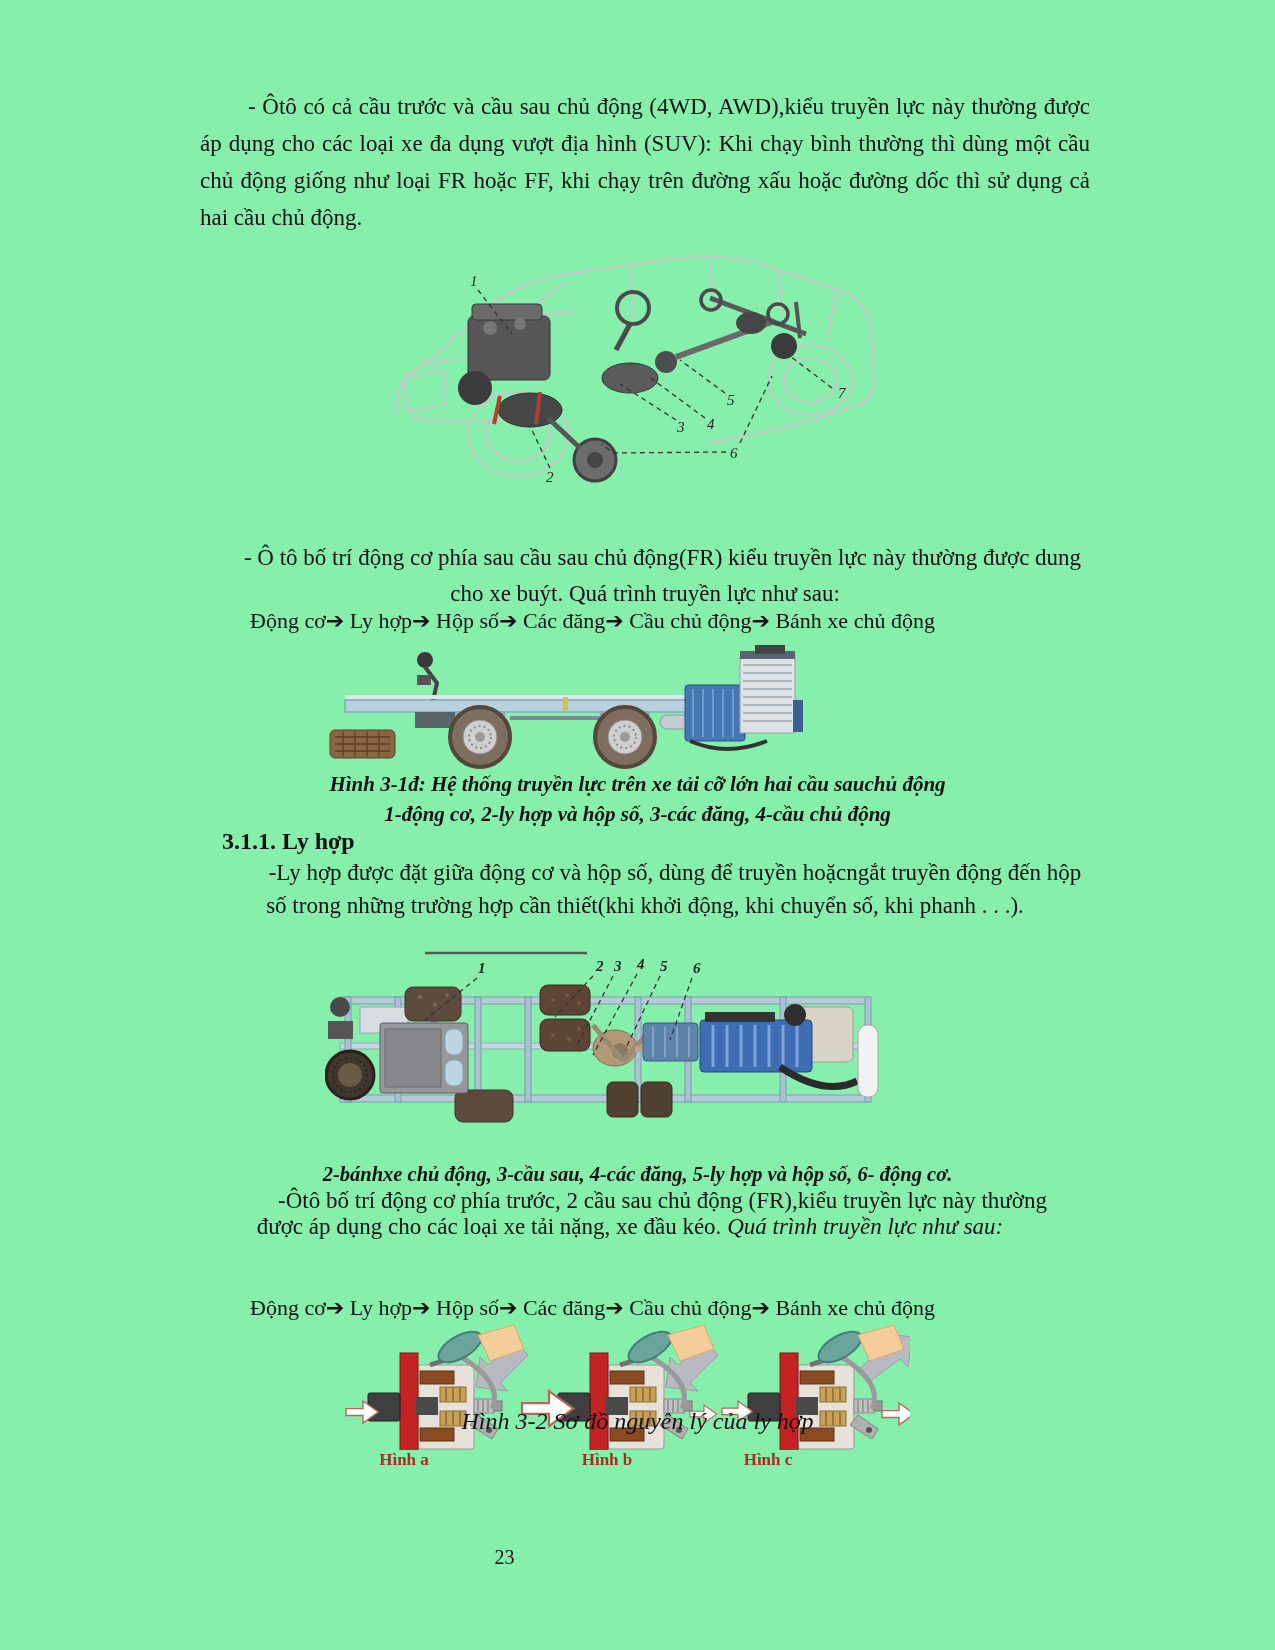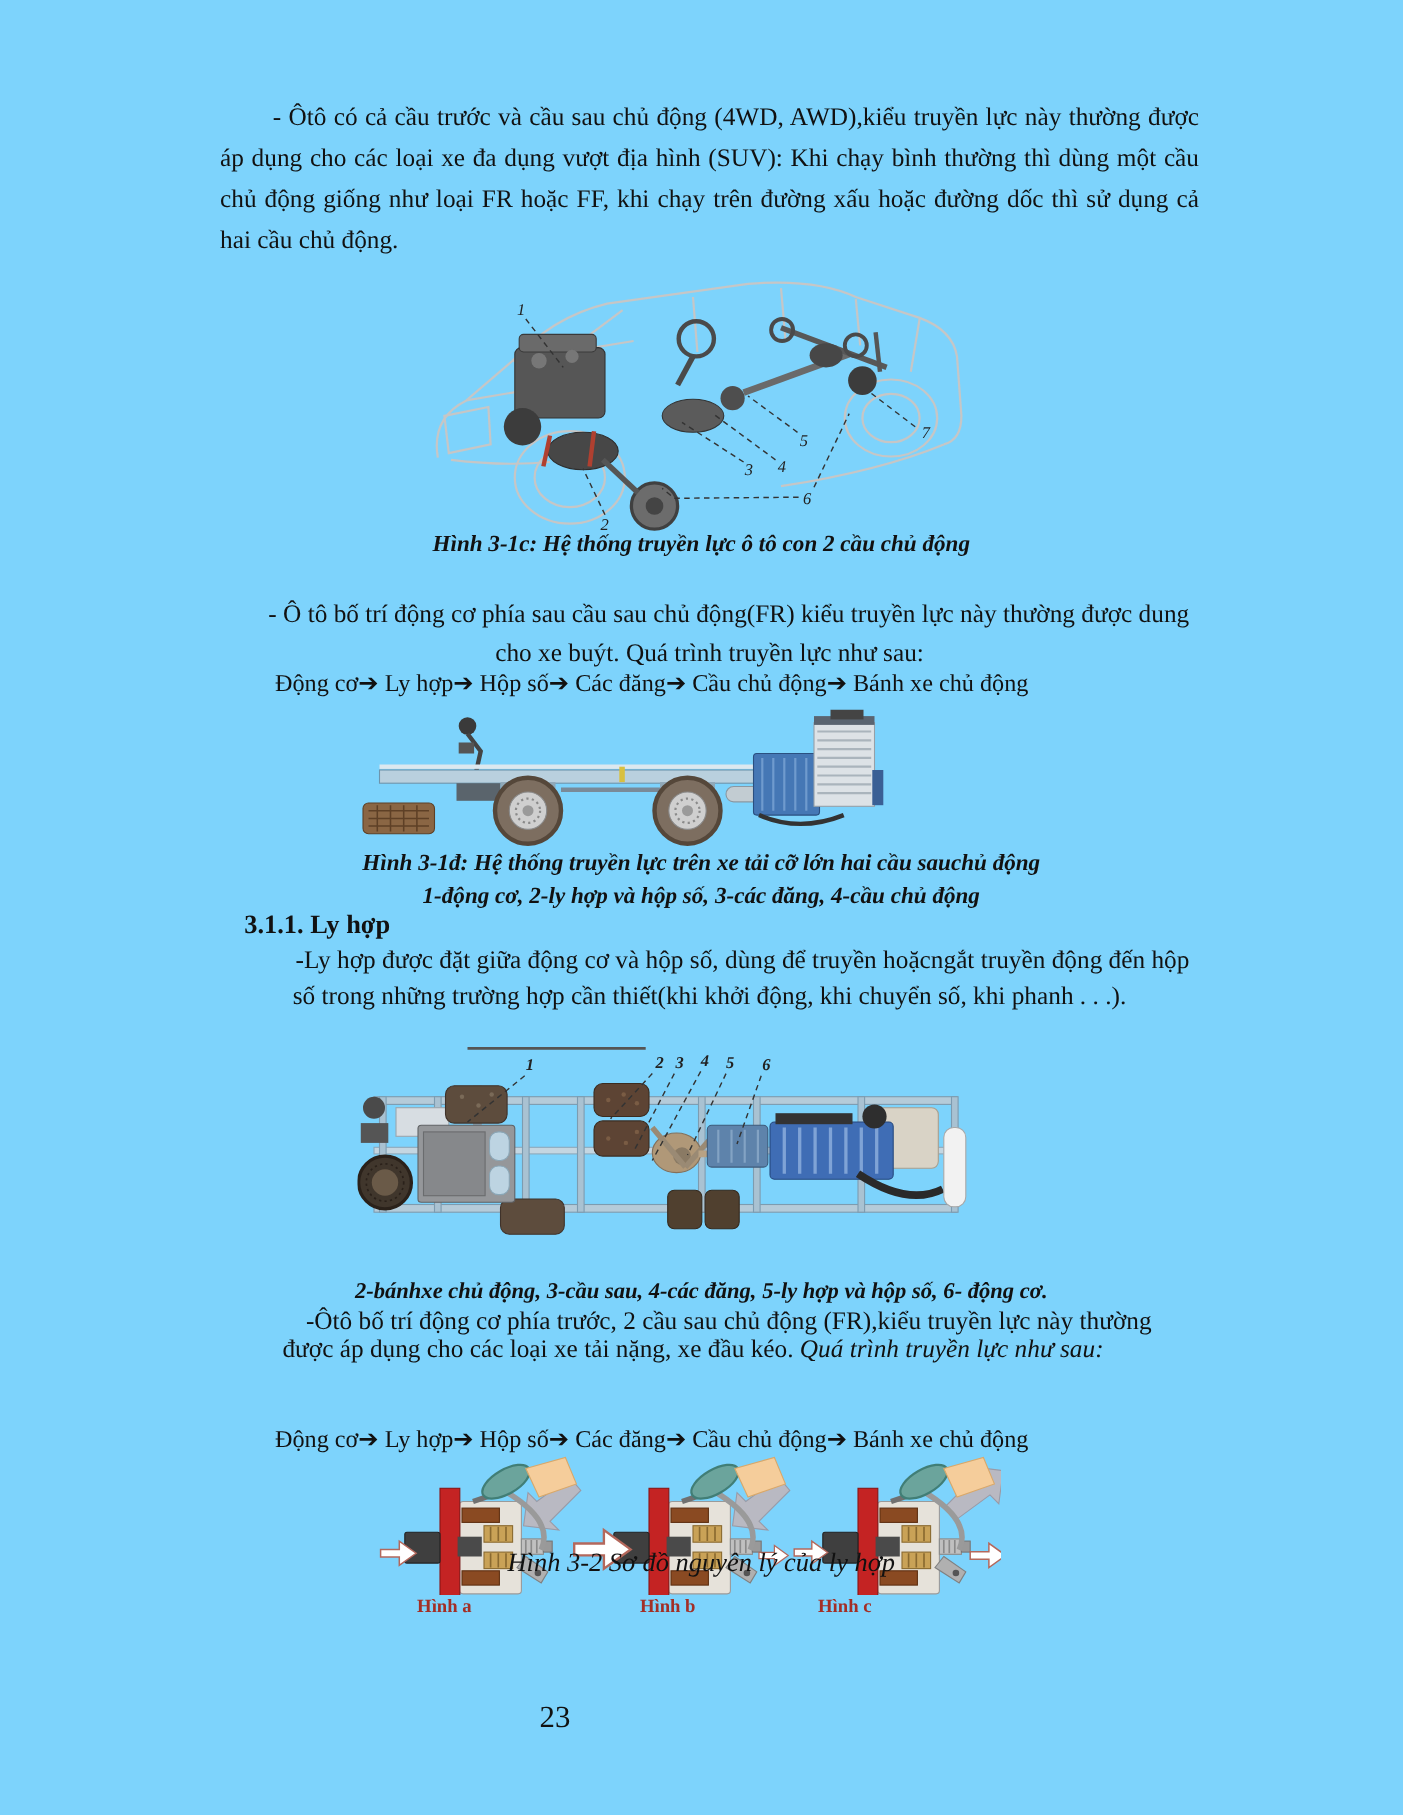--- a/index.html
+++ b/index.html
@@ -1,20 +1,20 @@
 <!DOCTYPE html>
 <html><head>
 <meta charset="utf-8">
 <style>
   html,body{margin:0;padding:0;background:#ffffff;}
   .page{
     position:relative;
     width:1275px;height:1650px;
     margin:0 auto;
-    background:#7dd3fc;
+    background:#86efac;
     font-family:"Liberation Serif","DejaVu Serif",serif;
     color:#111;
     overflow:hidden;
   }
   .abs{position:absolute;}
   .para{
     width:890px;left:200px;
     font-size:23px;line-height:37px;
     text-align:justify;
   }
@@ -33,21 +33,21 @@
   }
   .heading{font-size:24px;font-weight:bold;}
   .fig-sub-label{
     color:#a32f26;font-weight:bold;font-size:17px;
     width:80px;text-align:center;
   }
   .big-caption{
     left:0;width:1275px;text-align:center;
     font-style:italic;font-size:24px;font-weight:normal;
   }
-  .page-number{left:0;width:1009px;text-align:center;font-size:28px;}
+  .page-number{left:0;width:1009px;text-align:center;font-size:20px;}
   svg text{font-family:"Liberation Serif","DejaVu Serif",serif;}
   .callout-num{font-size:15px;font-style:italic;fill:#222;}
   .leader{stroke:#333;stroke-width:1.3;stroke-dasharray:5,4;fill:none;}
   .ghost{stroke:#c6c6c6;fill:none;stroke-width:2;}
 </style>
 </head>
 <body>
 
 <div class="page">
 
@@ -103,21 +103,20 @@
       <text class="callout-num" x="90" y="58">1</text>
       <text class="callout-num" x="166" y="254">2</text>
       <text class="callout-num" x="297" y="204">3</text>
       <text class="callout-num" x="327" y="201">4</text>
       <text class="callout-num" x="347" y="177">5</text>
       <text class="callout-num" x="350" y="230">6</text>
       <text class="callout-num" x="458" y="170">7</text>
     </g>
   </svg>
 
-  <div class="abs caption" style="top:482px;">Hình 3-1c: Hệ thống truyền lực ô tô con 2 cầu chủ động</div>
 
   <div class="abs para ragged" style="top:540px;text-indent:35px;line-height:36px;">- Ô tô bố trí động cơ phía sau cầu sau chủ động(FR) kiểu truyền lực này thường được dung cho xe buýt. Quá trình truyền lực như sau:</div>
 
   <div class="abs flow" style="left:250px;top:608px;">Động cơ➔ Ly hợp➔ Hộp số➔ Các đăng➔ Cầu chủ động➔ Bánh xe chủ động</div>
 
   <svg class="abs" style="left:325px;top:645px;" width="480" height="128" viewBox="0 0 480 128">
     <g>
       <circle cx="100" cy="15" r="8" fill="#3a3a3a"></circle>
       <path d="M100,22 L112,38 L108,56" stroke="#444" stroke-width="4" fill="none"></path>
       <rect x="92" y="30" width="14" height="10" fill="#555"></rect>

